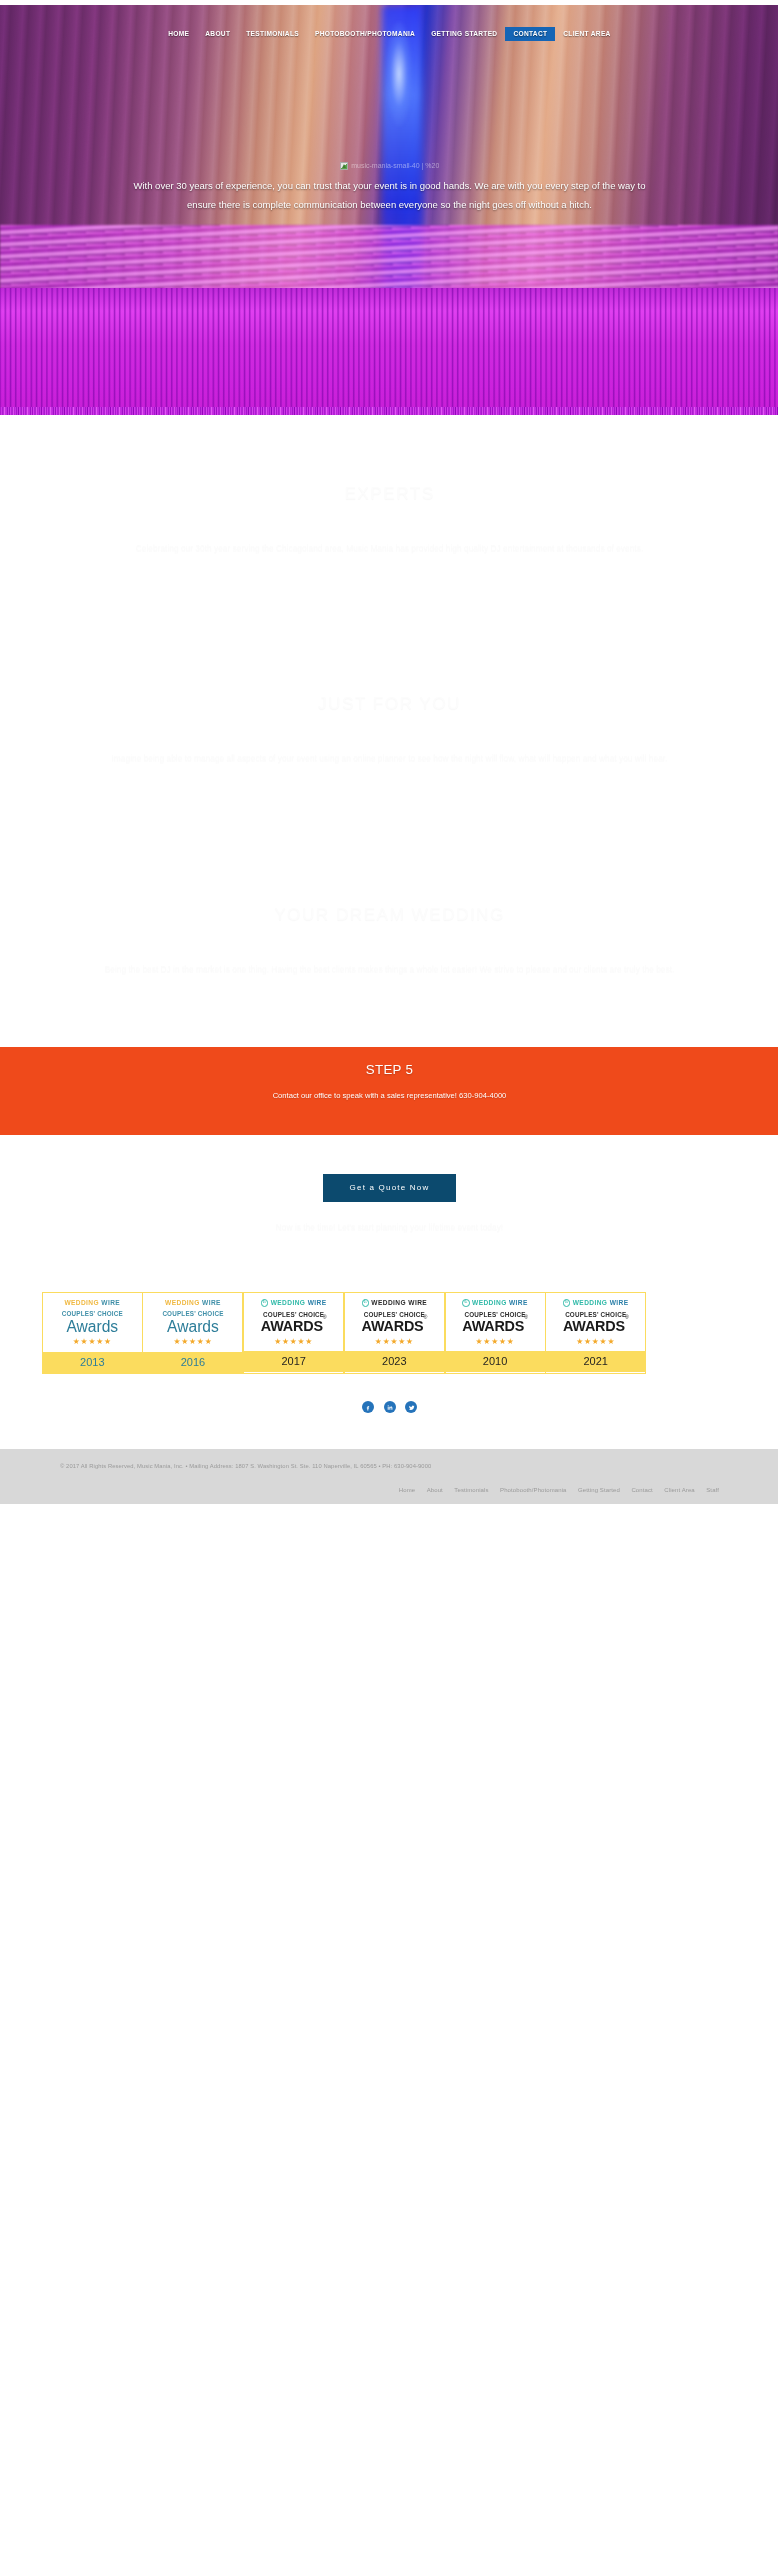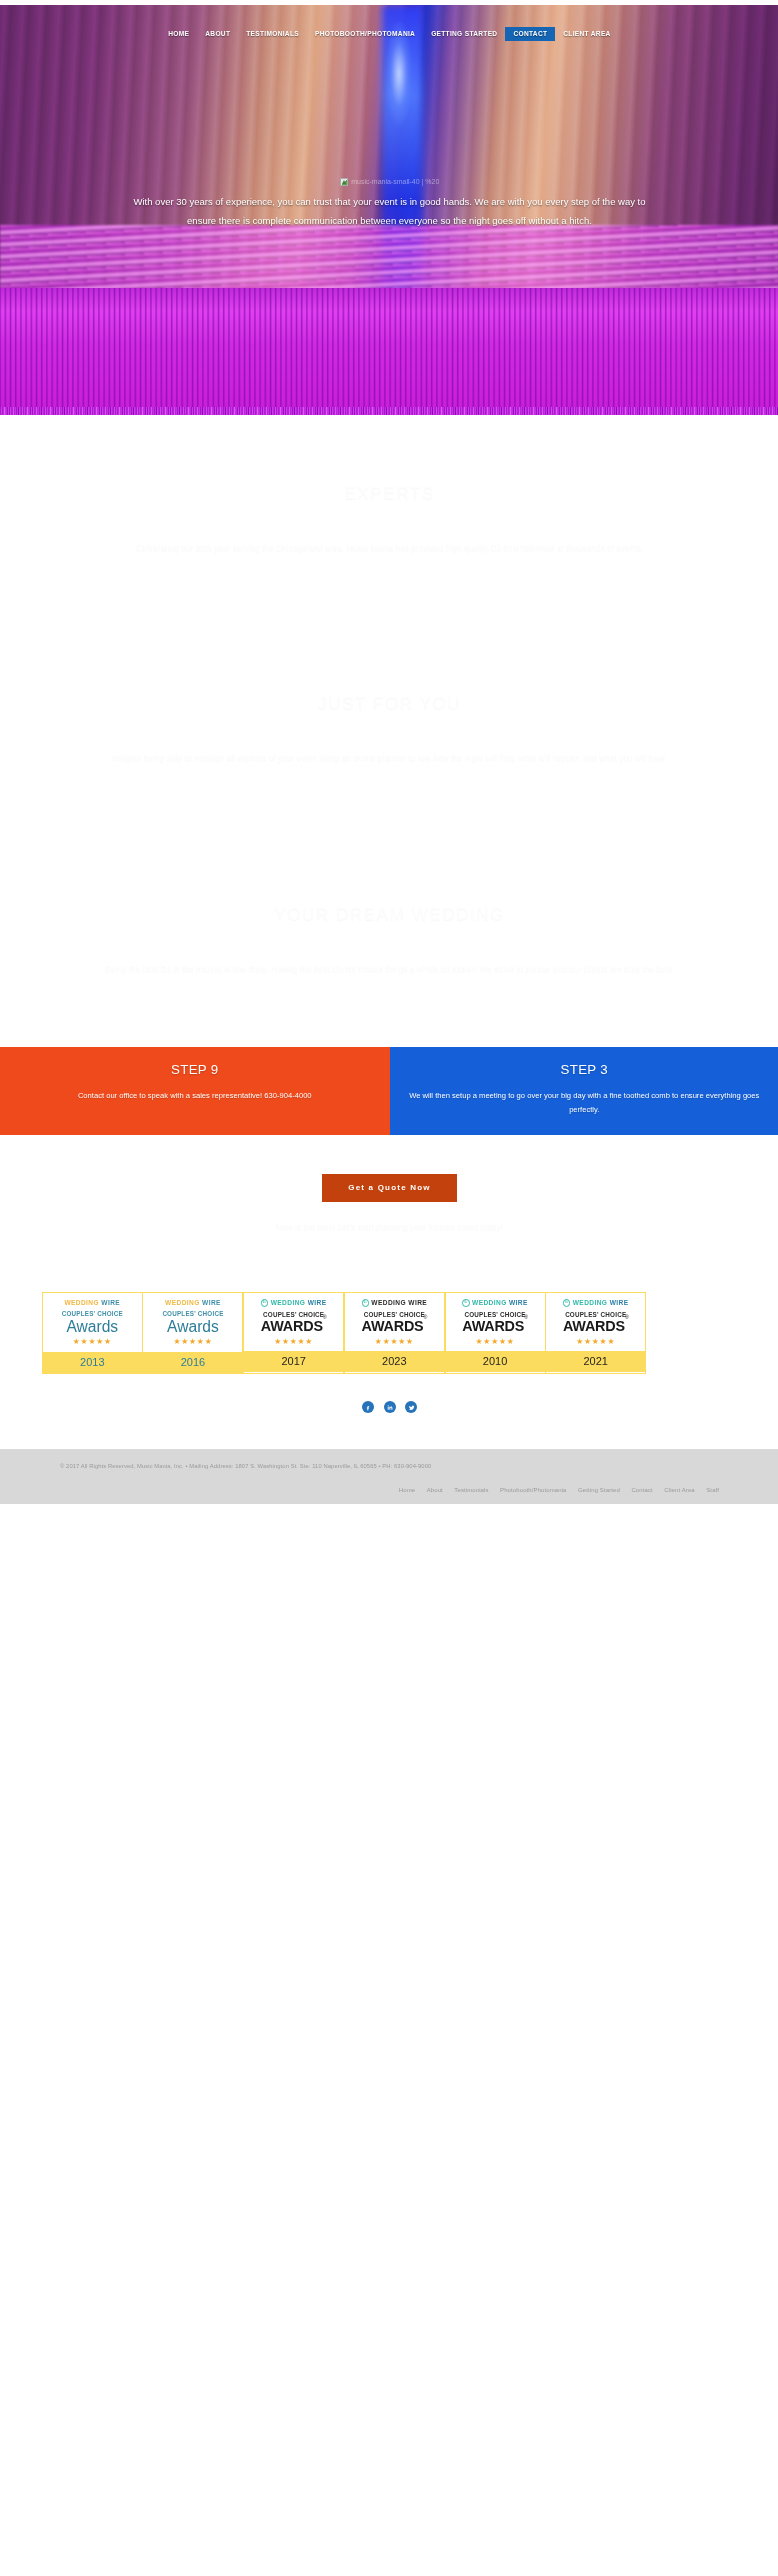--- a/index.html
+++ b/index.html
@@ -133,21 +133,21 @@
     white-space:nowrap;
     font-stretch:condensed;
   }
   .nav a.active {
     background:#1565b5;
   }
 
   .hero-content {
     position:absolute;
     left:0; right:0;
-    top:173px;
+    top:157px;
     z-index:11;
     text-align:center;
   }
   .broken-img {
     display:inline-flex;
     align-items:center;
     gap:2.9px;
     font-size:7px;
     color:rgba(255,255,255,0.45);
     margin-bottom:5.8px;
@@ -235,25 +235,25 @@
 
   
   .cta {
     width:779px;
     background:#fff;
     padding:39px 0 31px 0;
     text-align:center;
   }
   .cta-btn {
     display:inline-block;
-    background:#c2410c;
+    background:#0c4a6e;
     color:#fff;
     border:none;
     font-size:8px;
-    font-weight:700;
+    font-weight:400;
     letter-spacing:1.2px;
     padding:9.8px 26.5px;
     cursor:pointer;
     font-family:"Liberation Sans", sans-serif;
   }
   .cta-sub {
     margin-top:19.6px;
     color:#fbfbfb;
     font-size:8.4px;
     text-shadow:0 0.6px 1.2px rgba(0,0,0,0.03);
@@ -442,26 +442,22 @@
   <p>Imagine being able to manage all aspects of your event using an online planner to see how the night will flow, what will happen and what you will hear.</p>
 </section>
 
 <section class="feature">
   <h2>YOUR DREAM WEDDING</h2>
   <p>Being the best DJ in the market is one thing. Having the best clients makes things a whole lot easier! We strive to please and our clients are truly the best.</p>
 </section>
 
 <section class="steps">
   <div class="step" style="background:#ef4a1b">
-    <div class="step-title">STEP 9</div>
+    <div class="step-title">STEP 5</div>
     <div class="step-body">Contact our office to speak with a sales representative! 630-904-4000</div>
-  </div>
-  <div class="step" style="background:#1560d8">
-    <div class="step-title">STEP 3</div>
-    <div class="step-body">We will then setup a meeting to go over your big day with a fine toothed comb to ensure everything goes perfectly.</div>
   </div>
 </section>
 
 <section class="cta">
   <button class="cta-btn">Get a Quote Now</button>
   <div class="cta-sub">Now is the time! Let's start planning your lifetime event today!</div>
 </section>
 
 <section class="awards-wrap">
   <div class="awards">

